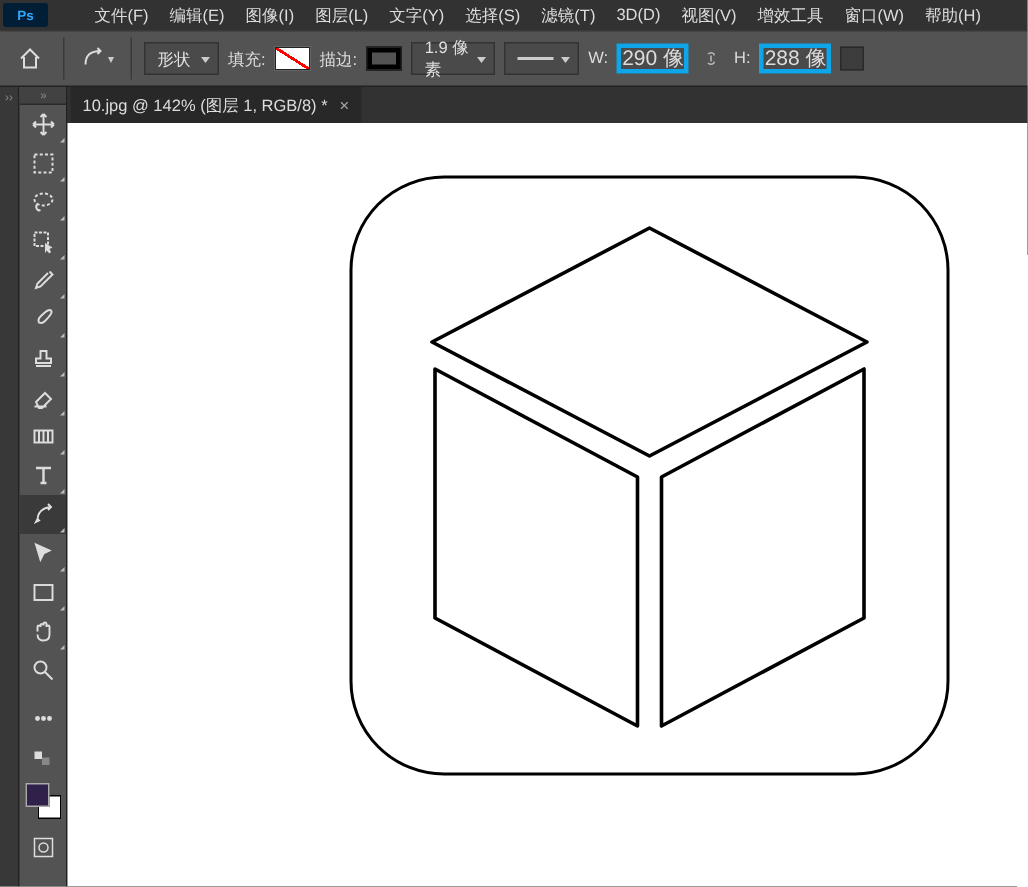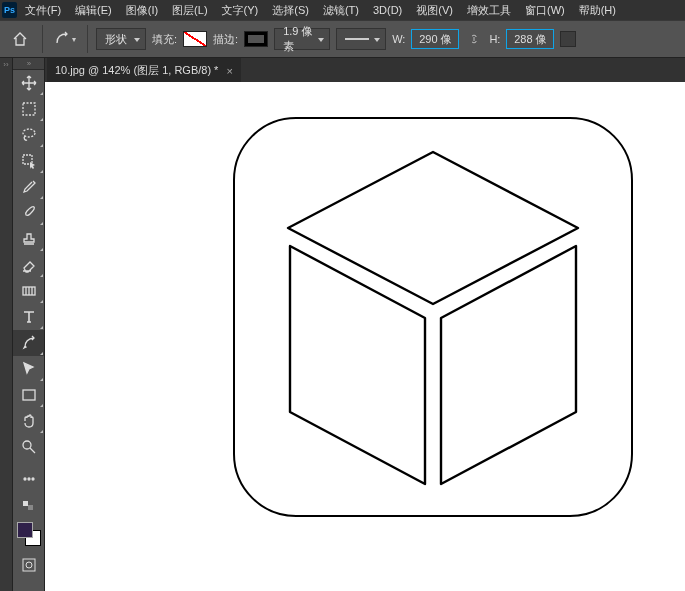--- a/index.html
+++ b/index.html
@@ -1,30 +1,30 @@
 <!DOCTYPE html>
 <html><head>
 <meta charset="utf-8">
 <style>
 *{box-sizing:border-box;margin:0;padding:0;font-family:"Microsoft YaHei",Arial,sans-serif;user-select:none}
 body{background:#323232;width:685px;height:591px;overflow:hidden;font-size:11px;color:#e0e0e0}
 .menubar{height:20px;background:#323232;display:flex;align-items:center;padding-left:2px}
-.menubar .logo{width:15px;height:16px;background:#001e36;color:#31a8ff;display:flex;align-items:center;justify-content:center;font-weight:bold;font-size:9px;border-radius:2px;margin-right:1px}
+.menubar .logo{width:30px;height:16px;background:#001e36;color:#31a8ff;display:flex;align-items:center;justify-content:center;font-weight:bold;font-size:9px;border-radius:2px;margin-right:24px}
 .menubar .mi{padding:2px 7px;cursor:pointer;font-size:11px;color:#ddd}
 .optbar{height:38px;background:#535353;display:flex;align-items:center;padding:0 6px;gap:6px;border-top:1px solid #383838;border-bottom:1px solid #222}
 .ob-home{width:28px;height:24px;display:flex;align-items:center;justify-content:center;border-radius:2px}
 .ob-tool{display:flex;align-items:center;width:28px;height:24px;justify-content:center}
 .ob-sep{width:1px;height:28px;background:#3a3a3a;margin:0 2px}
 .ob-lbl{font-size:11px;color:#ddd}
 .ob-select{background:#4a4a4a;border:1px solid #333;height:22px;display:flex;align-items:center;padding:0 16px 0 8px;position:relative;font-size:11px;min-width:50px}
 .ob-select:after{content:"";position:absolute;right:5px;top:9px;border-left:3px solid transparent;border-right:3px solid transparent;border-top:4px solid #ccc}
 .fillswatch{width:24px;height:16px;border:1px solid #222;background:linear-gradient(to top right,transparent 46%,red 46%,red 54%,transparent 54%),#fff}
 .strokeswatch{width:24px;height:16px;border:1px solid #222;background:#000;position:relative}
 .strokeswatch:after{content:"";position:absolute;inset:3px;background:#535353}
-.numfield{background:#4a4a4a;border:1px solid #0ea5e9;height:20px;width:48px;color:#ddd;text-align:center;font-size:11px}
+.numfield{background:#4a4a4a;border:3px solid #0ea5e9;height:20px;width:48px;color:#ddd;text-align:center;font-size:14px}
 .linkicon{width:18px;height:18px;display:flex;align-items:center;justify-content:center;color:#bbb}
 .endswatch{width:16px;height:16px;border:1px solid #2a2a2a;background:#3d3d3d}
 .strokesel{width:56px}.linesel{width:44px}
 .linesel-inner{width:100%;height:2px;background:#ccc}
 .ws{display:flex;height:533px}
 .dockstrip{width:13px;background:#383838;display:flex;flex-direction:column;align-items:center;padding-top:2px;border-right:1px solid #222}
 .dockstrip .dd{color:#888;font-size:8px}
 .toolpanel{width:32px;background:#535353;display:flex;flex-direction:column;border-right:1px solid #222}
 .tp-hdr{height:12px;background:#424242;display:flex;align-items:center;justify-content:center;color:#888;font-size:8px;letter-spacing:-1px;border-bottom:1px solid #2a2a2a}
 .tool{height:26px;display:flex;align-items:center;justify-content:center;position:relative;cursor:pointer;color:#ddd}

